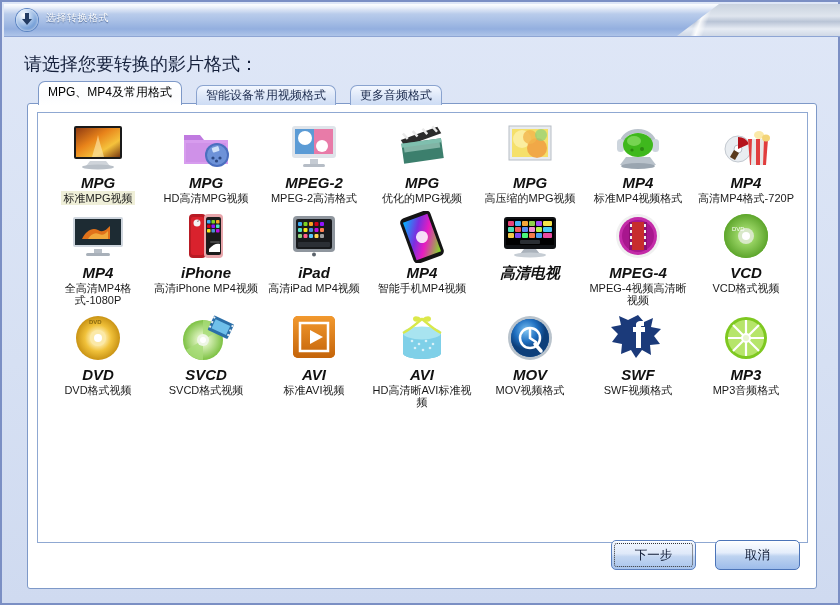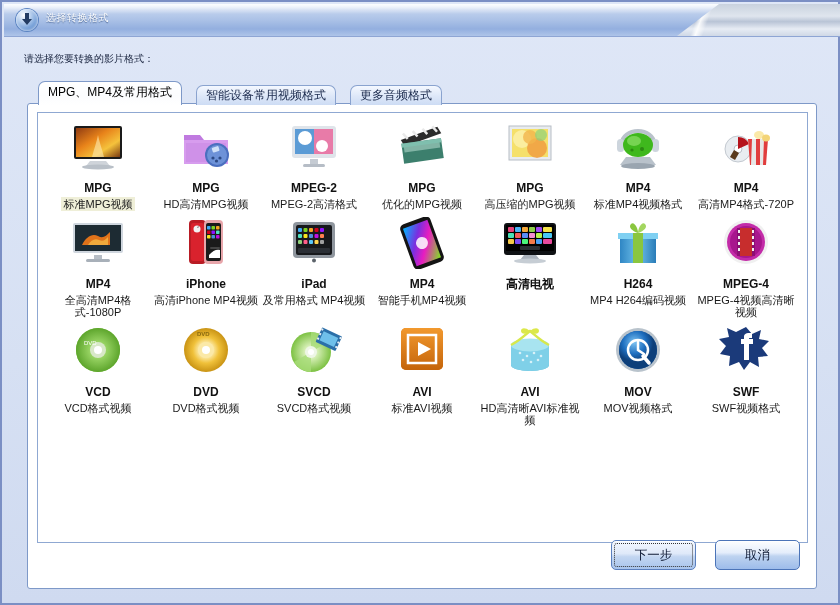--- a/index.html
+++ b/index.html
@@ -44,21 +44,21 @@
   .title-icon svg{position:absolute;left:4px;top:3px;}
   .title-text{
     position:absolute;left:42px;top:7px;
     font-size:10px;color:#ffffff;
     text-shadow:0 1px 1px rgba(40,70,120,.75);
     letter-spacing:.5px;
   }
   
   .prompt{
     position:absolute;left:22px;top:50px;
-    font-size:10px;color:#16213c;
+    font-size:18px;color:#16213c;
   }
   
   .tabstrip{
     position:absolute;left:36px;top:82px;height:21px;
     display:flex;align-items:flex-end;gap:14px;
     z-index:5;
   }
   .tab{
     height:19px;line-height:18px;padding:0 9px;
     font-size:12px;color:#1b2a4d;
@@ -96,22 +96,23 @@
     padding:6px 0 0 6px;
     box-sizing:border-box;
   }
   .item{
     width:108px;margin:2px 0 4px 0;
     display:flex;flex-direction:column;align-items:center;
     cursor:default;
   }
   .thumb{width:60px;height:52px;position:relative;margin-bottom:2px;}
   .item .code{
-    font-size:12px;font-weight:bold;color:#111;line-height:13px;
-    margin-top:7px;
+    font-size:15px;font-weight:bold;color:#111;line-height:13px;
+    margin-top:1px;
+    font-style:italic;
   }
   .item .desc{
     font-size:11px;color:#1a1a1a;text-align:center;line-height:12px;
     margin-top:2px;padding:1px 2px;max-width:104px;
   }
   .item.selected .desc{background:#efefd8;}
   
   .btn{
     position:absolute;height:28px;width:83px;
     border:1px solid #4b74b8;border-radius:5px;
@@ -319,21 +320,21 @@
   <rect x="14" y="23" width="4" height="4" rx="1" fill="#8fd17a"></rect>
                   <rect x="19.5" y="23" width="4" height="4" rx="1" fill="#ff5e8a"></rect>
                   <rect x="25" y="23" width="4" height="4" rx="1" fill="#5ac8fa"></rect>
                   <rect x="30.5" y="23" width="4" height="4" rx="1" fill="#ffd54f"></rect>
                   <rect x="36" y="23" width="4" height="4" rx="1" fill="#a0a0a0"></rect>
                 </g>
                 <rect x="14" y="31" width="32" height="5" rx="1" fill="#2b2f35"></rect>
                 <circle cx="30" cy="43.5" r="2" fill="#5c636b"></circle>
               </svg></div>
             <div class="code">iPad</div>
-            <div class="desc">及常用格式 MP4视频</div>
+            <div class="desc">高清iPad MP4视频</div>
           </div>
           <div class="item">
             <div class="thumb"><svg viewBox="0 0 60 52" width="60" height="52">
                 <g transform="rotate(-20 30 26)">
                   <rect x="14" y="2" width="32" height="48" rx="5" fill="#141414"></rect>
                   <rect x="17" y="6" width="26" height="40" rx="2" fill="#0a0a0a"></rect>
                   <defs>
                     <linearGradient id="sp" x1="0" y1="0" x2="1" y2="1">
                       <stop offset="0" stop-color="#00b7ff"></stop>
                       <stop offset=".35" stop-color="#7a2fe0"></stop>
@@ -370,39 +371,20 @@
                   <rect x="22" y="22" width="6" height="5" rx="1" fill="#4af47a"></rect>
                   <rect x="29" y="22" width="6" height="5" rx="1" fill="#f47a4a"></rect>
                   <rect x="36" y="22" width="6" height="5" rx="1" fill="#4a9ef4"></rect>
                   <rect x="43" y="22" width="9" height="5" rx="1" fill="#e84a9e"></rect>
                 </g>
                 <rect x="20" y="29" width="20" height="4" rx="1" fill="#2a2e33"></rect>
                 <path d="M24 38h12l4 5H20z" fill="#aab2bb"></path>
                 <ellipse cx="30" cy="44" rx="16" ry="2.5" fill="#c6cdd4"></ellipse>
               </svg></div>
             <div class="code">高清电视</div>
-          </div>
-          <div class="item">
-            <div class="thumb"><svg viewBox="0 0 60 52" width="60" height="52">
-                <path d="M12 20h36v26H12z" fill="#3a9ad9"></path>
-                <path d="M12 20h36v26H12z" fill="url(#gb1)"></path>
-                <defs>
-                  <linearGradient id="gb1" x1="0" y1="0" x2="1" y2="0">
-                    <stop offset="0" stop-color="#2f86c4"></stop>
-                    <stop offset=".5" stop-color="#6fc0ea"></stop>
-                    <stop offset="1" stop-color="#2a7cb8"></stop>
-                  </linearGradient>
-                </defs>
-                <path d="M10 16h40v6H10z" fill="#7fd0f2"></path>
-                <rect x="25" y="16" width="10" height="30" fill="#8ac63f"></rect>
-                <path d="M30 16c-6-2-10-6-7-9 3-3 7 4 7 9z" fill="#8ac63f"></path>
-                <path d="M30 16c6-2 10-6 7-9-3-3-7 4-7 9z" fill="#a3d65f"></path>
-              </svg></div>
-            <div class="code">H264</div>
-            <div class="desc">MP4 H264编码视频</div>
           </div>
           <div class="item">
             <div class="thumb"><svg viewBox="0 0 60 52" width="60" height="52">
                 <circle cx="30" cy="25" r="22" fill="#f0f0f0"></circle>
                 <circle cx="30" cy="25" r="19" fill="#c32ba8"></circle>
                 <circle cx="30" cy="25" r="16" fill="#a8168e"></circle>
                 <rect x="21" y="11" width="18" height="28" fill="#8c0f74"></rect>
                 <rect x="24" y="11" width="12" height="28" fill="#c72d2d"></rect>
                 <g fill="#f0f0f0">
                   <rect x="22" y="13" width="2" height="3"></rect>
@@ -537,20 +519,33 @@
             <div class="desc">MOV视频格式</div>
           </div>
           <div class="item">
             <div class="thumb"><svg viewBox="0 0 60 52" width="60" height="52">
                 <path d="M30 2l6 7 9-4-2 9 10 2-7 7 6 8-10 1 1 10-9-5-6 8-5-8-10 4 1-10-10-2 6-8-7-7 10-2-2-9 9 4z" fill="#1b3a7a"></path>
                 <path d="M33 14h4v5h-4v16h-5V19h-3v-5h3v-2c0-3 2-4 5-4h3v5h-2c-1 0-1 .4-1 1z" fill="#fff"></path>
               </svg></div>
             <div class="code">SWF</div>
             <div class="desc">SWF视频格式</div>
           </div>
+          <div class="item">
+            <div class="thumb"><svg viewBox="0 0 60 52" width="60" height="52">
+                <circle cx="30" cy="25" r="21" fill="#7ec820"></circle>
+                <circle cx="30" cy="25" r="18" fill="#b6e56a"></circle>
+                <g stroke="#fff" stroke-width="2.2">
+                  <path d="M30 7v36M12 25h36M17 12l26 26M43 12L17 38"></path>
+                </g>
+                <circle cx="30" cy="25" r="5" fill="#fff"></circle>
+                <circle cx="30" cy="25" r="3" fill="#e8f5d0"></circle>
+              </svg></div>
+            <div class="code">MP3</div>
+            <div class="desc">MP3音频格式</div>
+          </div>
         </div>
     </div>
   </div>
 
   <div class="btn focused" id="btn-next">
     <span>下一步</span>
     <span class="focusring"></span>
   </div>
   <div class="btn" id="btn-cancel">
     <span>取消</span>

